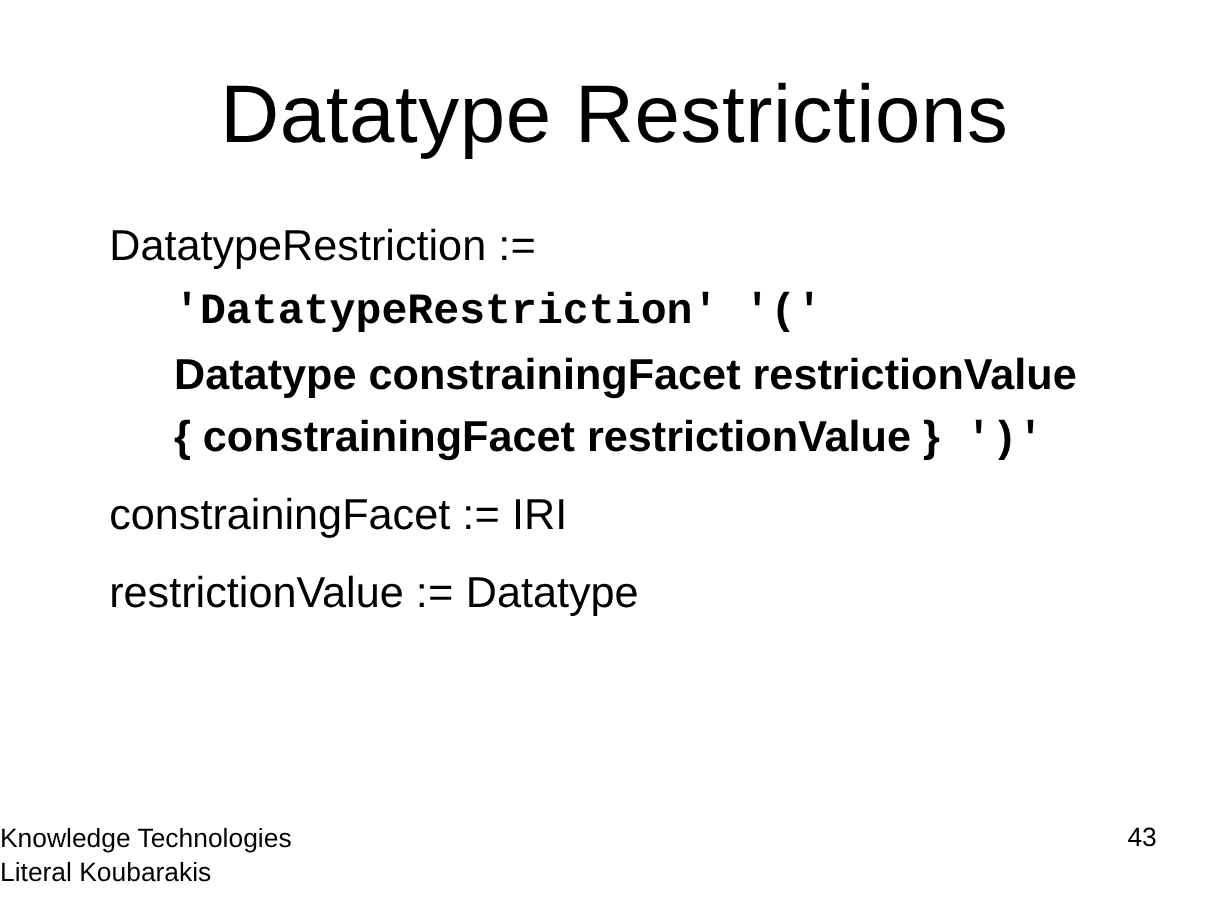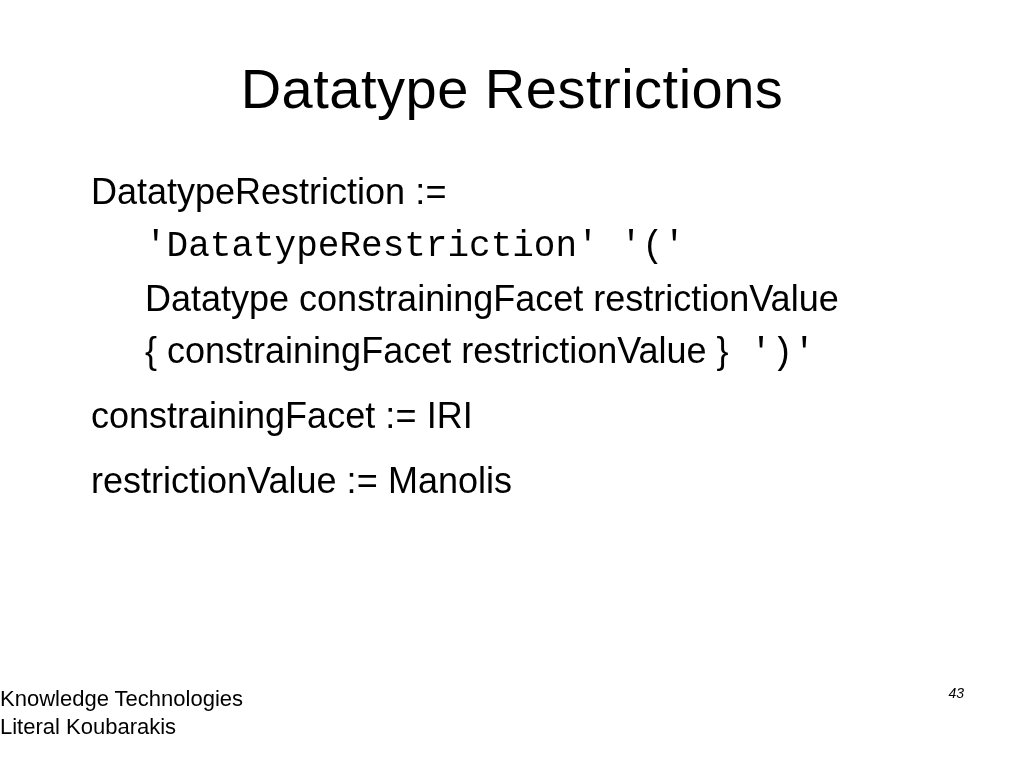--- a/index.html
+++ b/index.html
@@ -1,26 +1,26 @@
 <!DOCTYPE html>
 <html><head>
 <meta charset="utf-8">
 <style>
   * { margin: 0; padding: 0; box-sizing: border-box; }
   html, body { width: 1024px; height: 768px; background: #ffffff; font-family: Arial, Helvetica, sans-serif; color: #000; }
   .slide { position: relative; width: 1024px; height: 768px; }
-  .title { text-align: center; font-size: 56px; font-weight: 400; padding-top: 56px; letter-spacing: 0.5px; }
+  .title { text-align: center; font-size: 68px; font-weight: 400; padding-top: 56px; letter-spacing: 0.5px; }
   .content { padding: 48px 60px 0 60px; font-size: 36px; line-height: 1.28; margin-left: 31px; }
-  .indent { padding-left: 54px; }
+  .indent { padding-left: 54px; font-weight: bold; }
   .mono { font-family: "Courier New", Courier, monospace; }
   .row { margin-bottom: 6px; }
   .gap { height: 10px; }
   .footer { position: absolute; bottom: 28px; left: 0; width: 100%; }
   .footer-text { text-align: left; font-size: 22px; line-height: 1.25; }
-  .page-num { position: absolute; right: 60px; top: 0; font-size: 14px; font-style: italic; }
+  .page-num { position: absolute; right: 60px; top: 0; font-size: 22px; }
 </style>
 </head>
 <body>
 
 <div class="slide">
 
   <div class="title">Datatype Restrictions</div>
 
   <div class="content">
 
@@ -38,21 +38,21 @@
 
     <div class="gap"></div>
 
     <div class="row">
       <span>constrainingFacet :</span><span class="mono">=</span><span> IRI</span>
     </div>
 
     <div class="gap"></div>
 
     <div class="row">
-      <span>restrictionValue :</span><span class="mono">=</span><span> Manolis</span>
+      <span>restrictionValue :</span><span class="mono">=</span><span> Datatype</span>
     </div>
 
   </div>
 
   <div class="footer">
     <div class="footer-text">Knowledge Technologies</div>
     <div class="footer-text">Literal Koubarakis</div>
     <div class="page-num">43</div>
   </div>
 

